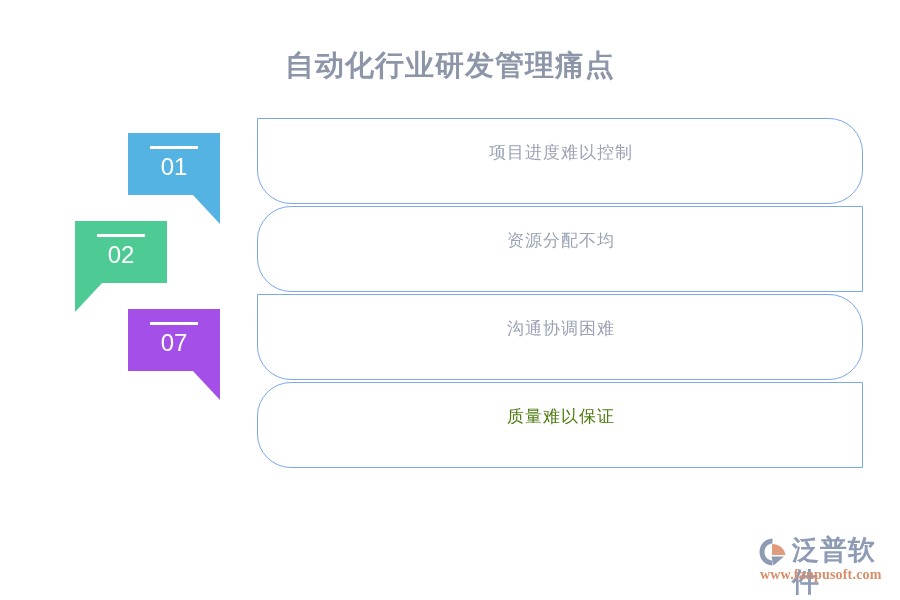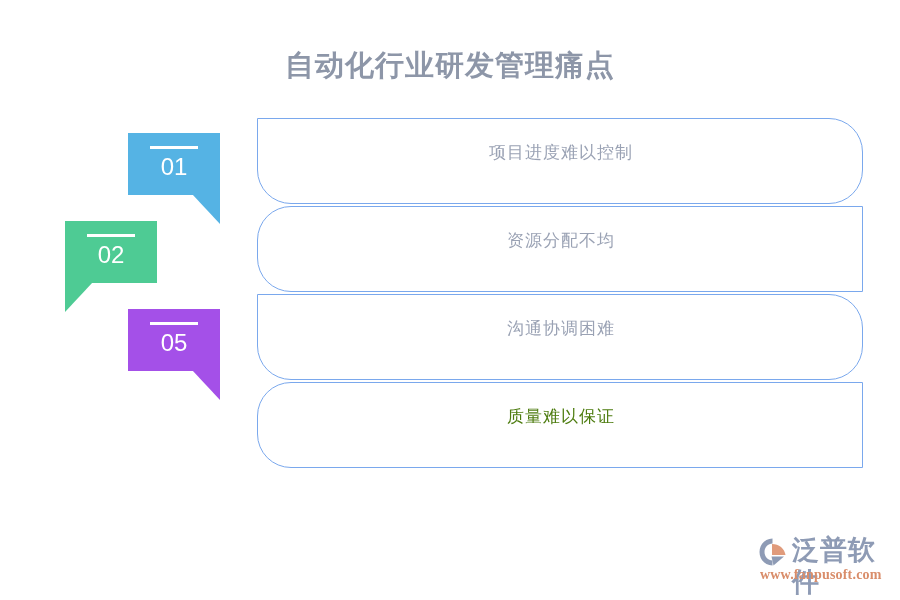--- a/index.html
+++ b/index.html
@@ -48,21 +48,21 @@
   .row.r3 { top: 264px; }
 
   
   .badge {
     position: absolute;
     top: 15px;
     width: 92px;
     height: 62px;
   }
   .badge.right-tail { left: 128px; }
-  .badge.left-tail  { left: 65px; }
+  .badge.left-tail  { left: 75px; }
 
   .badge-body {
     position: absolute;
     left: 0;
     top: 0;
     width: 92px;
     height: 62px;
   }
   .badge-tail {
     position: absolute;
@@ -201,21 +201,21 @@
     </div>
     <div class="pill style-b" style="border-color: rgb(122, 168, 237);">
       <div class="pill-text" style="color: rgb(154, 162, 180);">资源分配不均</div>
     </div>
   </div>
 
   <div class="row r2">
     <div class="badge right-tail" style="color: rgb(164, 80, 232);">
       <div class="badge-body" style="background: rgb(164, 80, 232);">
         <div class="badge-rule"></div>
-        <div class="badge-num">05</div>
+        <div class="badge-num">07</div>
       </div>
       <div class="badge-tail"></div>
     </div>
     <div class="pill style-a" style="border-color: rgb(122, 168, 237);">
       <div class="pill-text" style="color: rgb(154, 162, 180);">沟通协调困难</div>
     </div>
   </div>
 
   <div class="row r3">
     <div class="pill style-b" style="border-color: rgb(122, 168, 237);">

